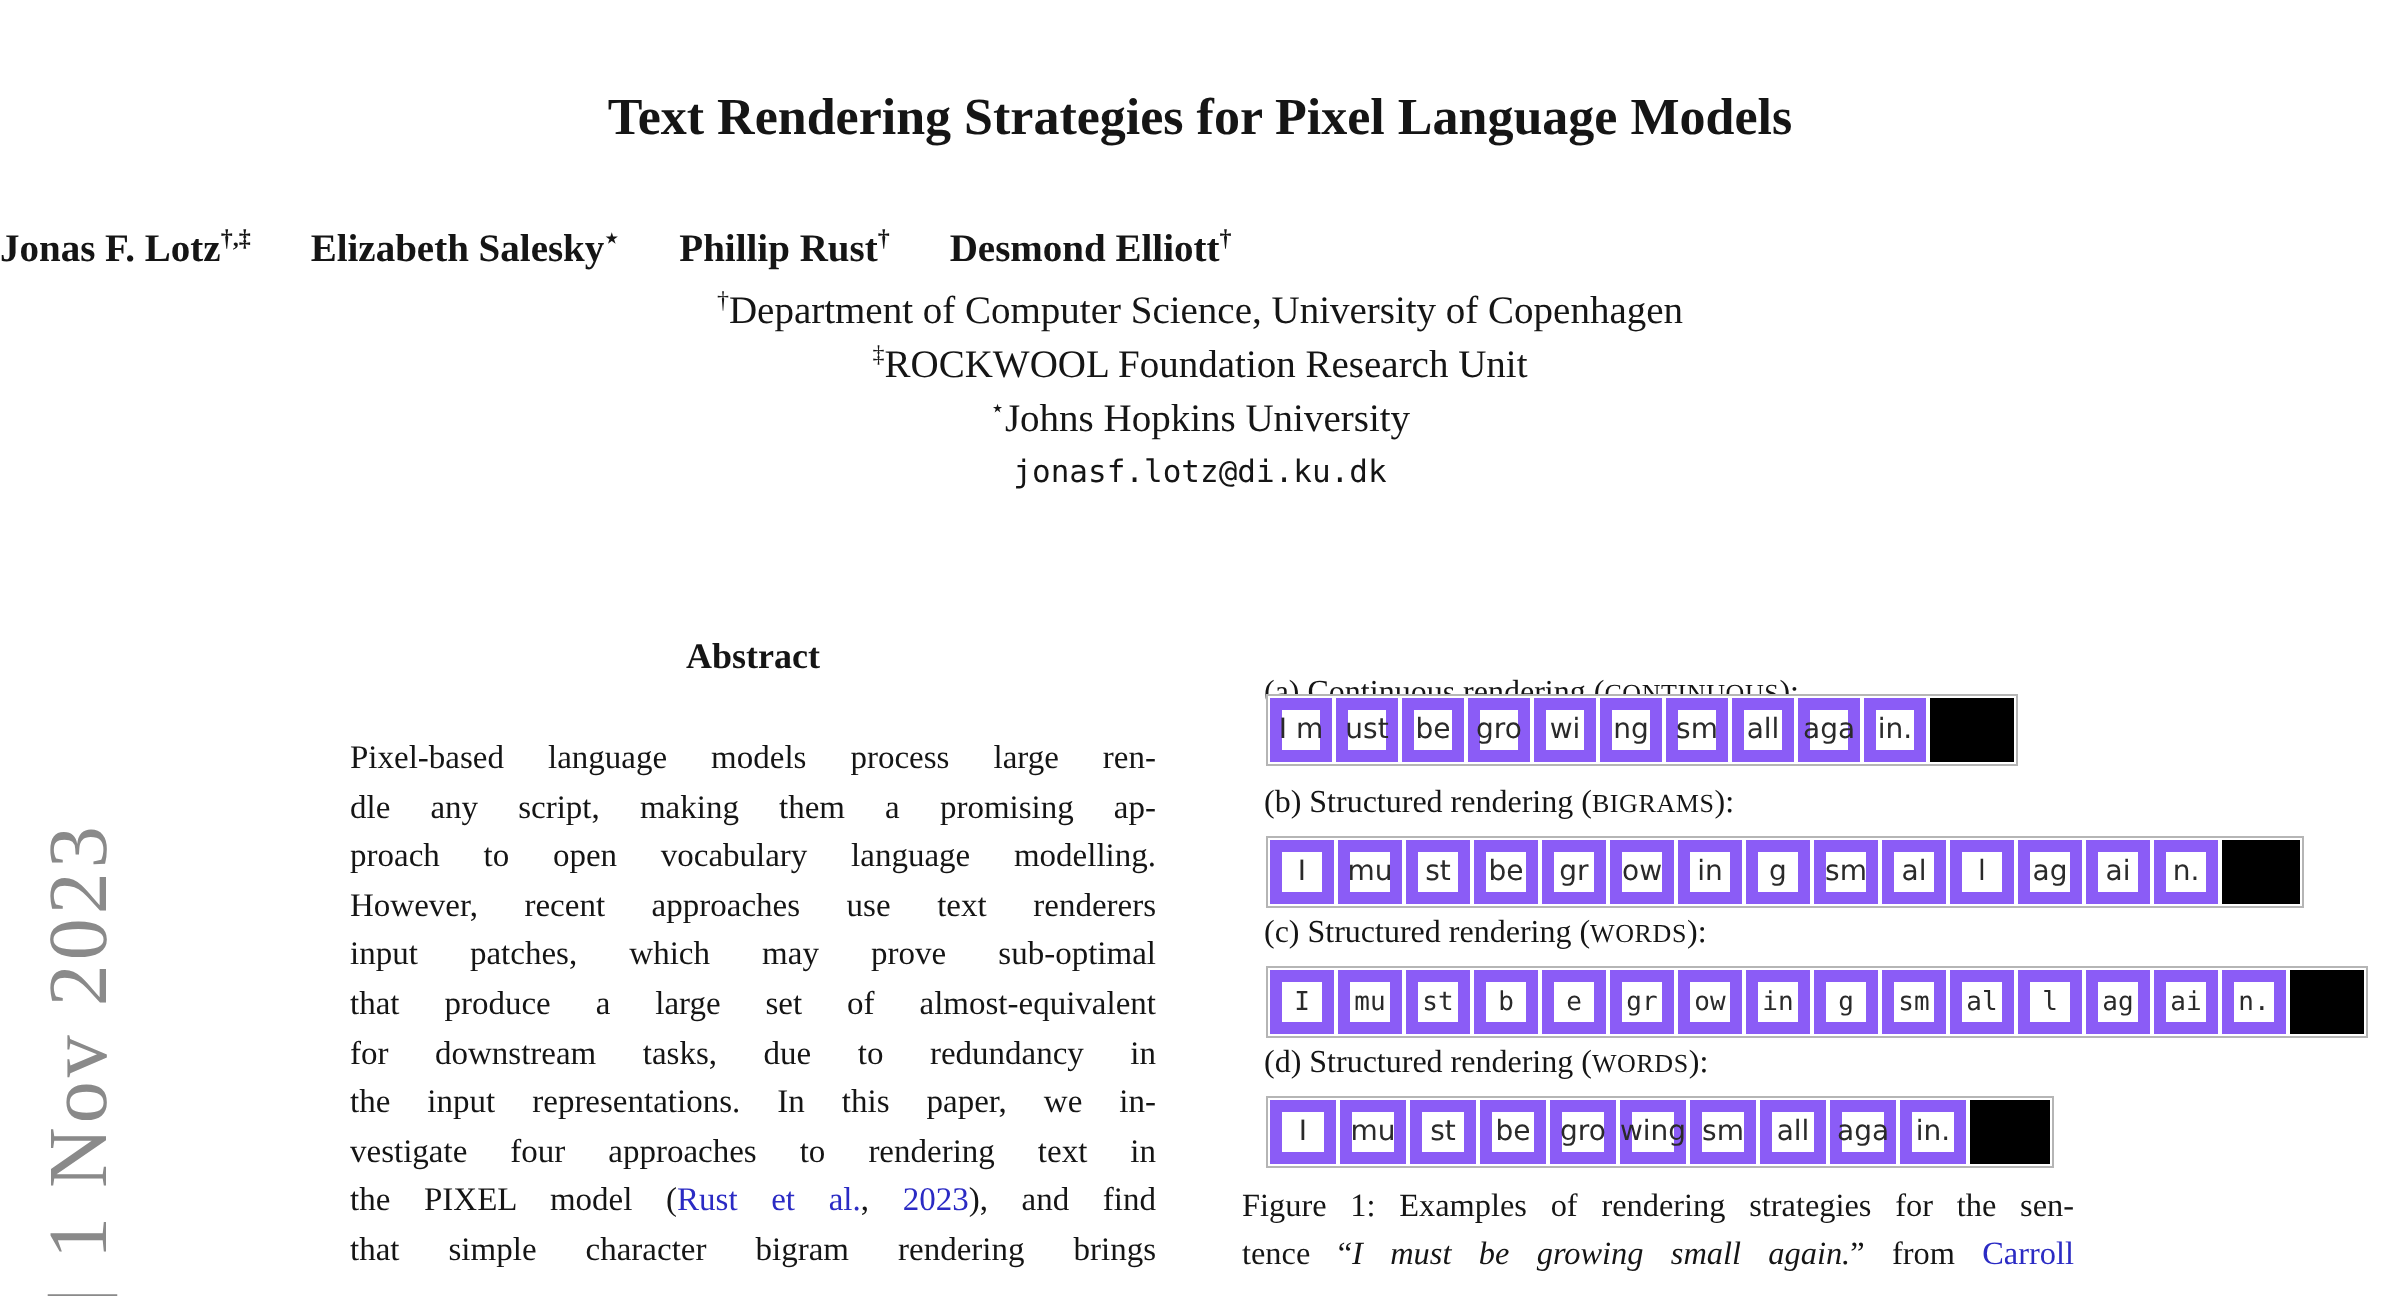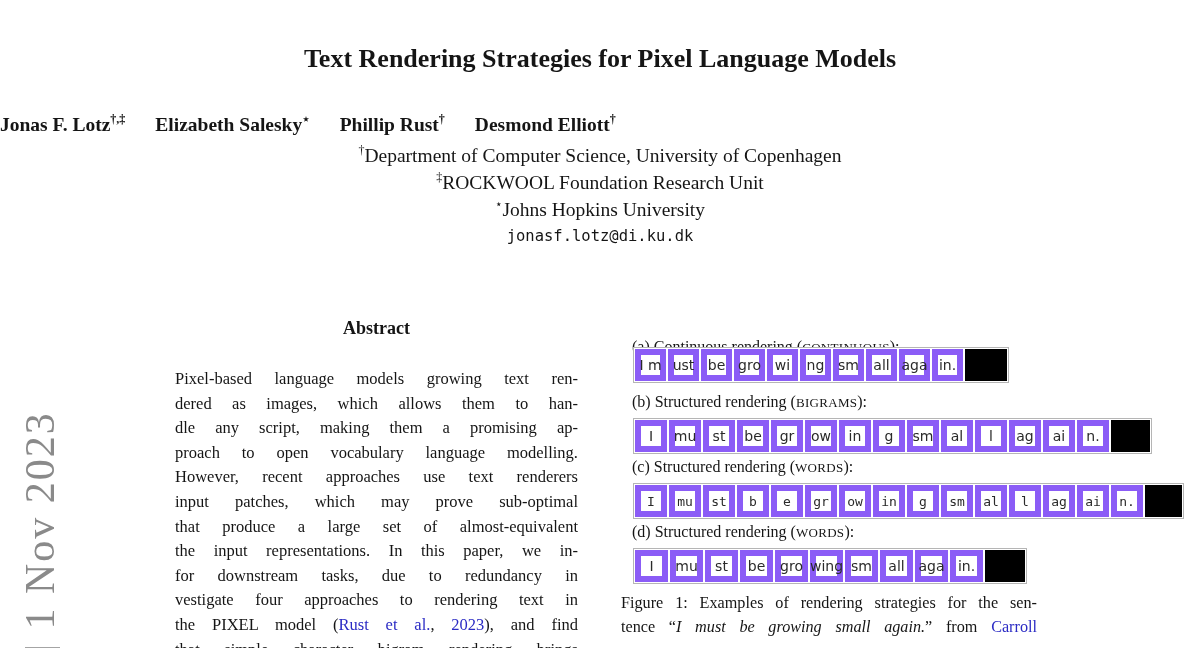--- a/index.html
+++ b/index.html
@@ -76,29 +76,28 @@
 <div class="affil" id="affil-0"><sup>†</sup><span>Department of Computer Science, University of Copenhagen</span></div>
 <div class="affil" id="affil-1"><sup>‡</sup><span>ROCKWOOL Foundation Research Unit</span></div>
 <div class="affil" id="affil-2"><sup>⋆</sup><span>Johns Hopkins University</span></div>
 
 <div class="email">jonasf.lotz@di.ku.dk</div>
 
 <div class="abs-head">Abstract</div>
 
 <div class="abstract">
   <div>
-      <div class="abs-line">Pixel-based language models growing text ren-</div>
-      <div class="abs-line">dered as images, which allows them to han-</div>
+      <div class="abs-line">Pixel-based language models process large ren-</div>
       <div class="abs-line">dle any script, making them a promising ap-</div>
       <div class="abs-line">proach to open vocabulary language modelling.</div>
       <div class="abs-line">However, recent approaches use text renderers</div>
       <div class="abs-line">input patches, which may prove sub-optimal</div>
       <div class="abs-line">that produce a large set of almost-equivalent</div>
+      <div class="abs-line">for downstream tasks, due to redundancy in</div>
       <div class="abs-line">the input representations. In this paper, we in-</div>
-      <div class="abs-line">for downstream tasks, due to redundancy in</div>
       <div class="abs-line">vestigate four approaches to rendering text in</div>
     </div>
   <div class="abs-line"><span>the PIXEL model (</span><span class="link">Rust et al.</span><span>, </span><span class="link">2023</span><span>), and find</span></div>
   <div class="abs-line">that simple character bigram rendering brings</div>
 </div>
 
 <div class="fig-label" id="label-a"><span>(a) Continuous rendering (</span><span class="sc">CONTINUOUS</span><span>):</span></div>
 <div class="strip strip-a" id="strip-a">
     <span class="patch">I m</span>
     <span class="patch">ust</span>

